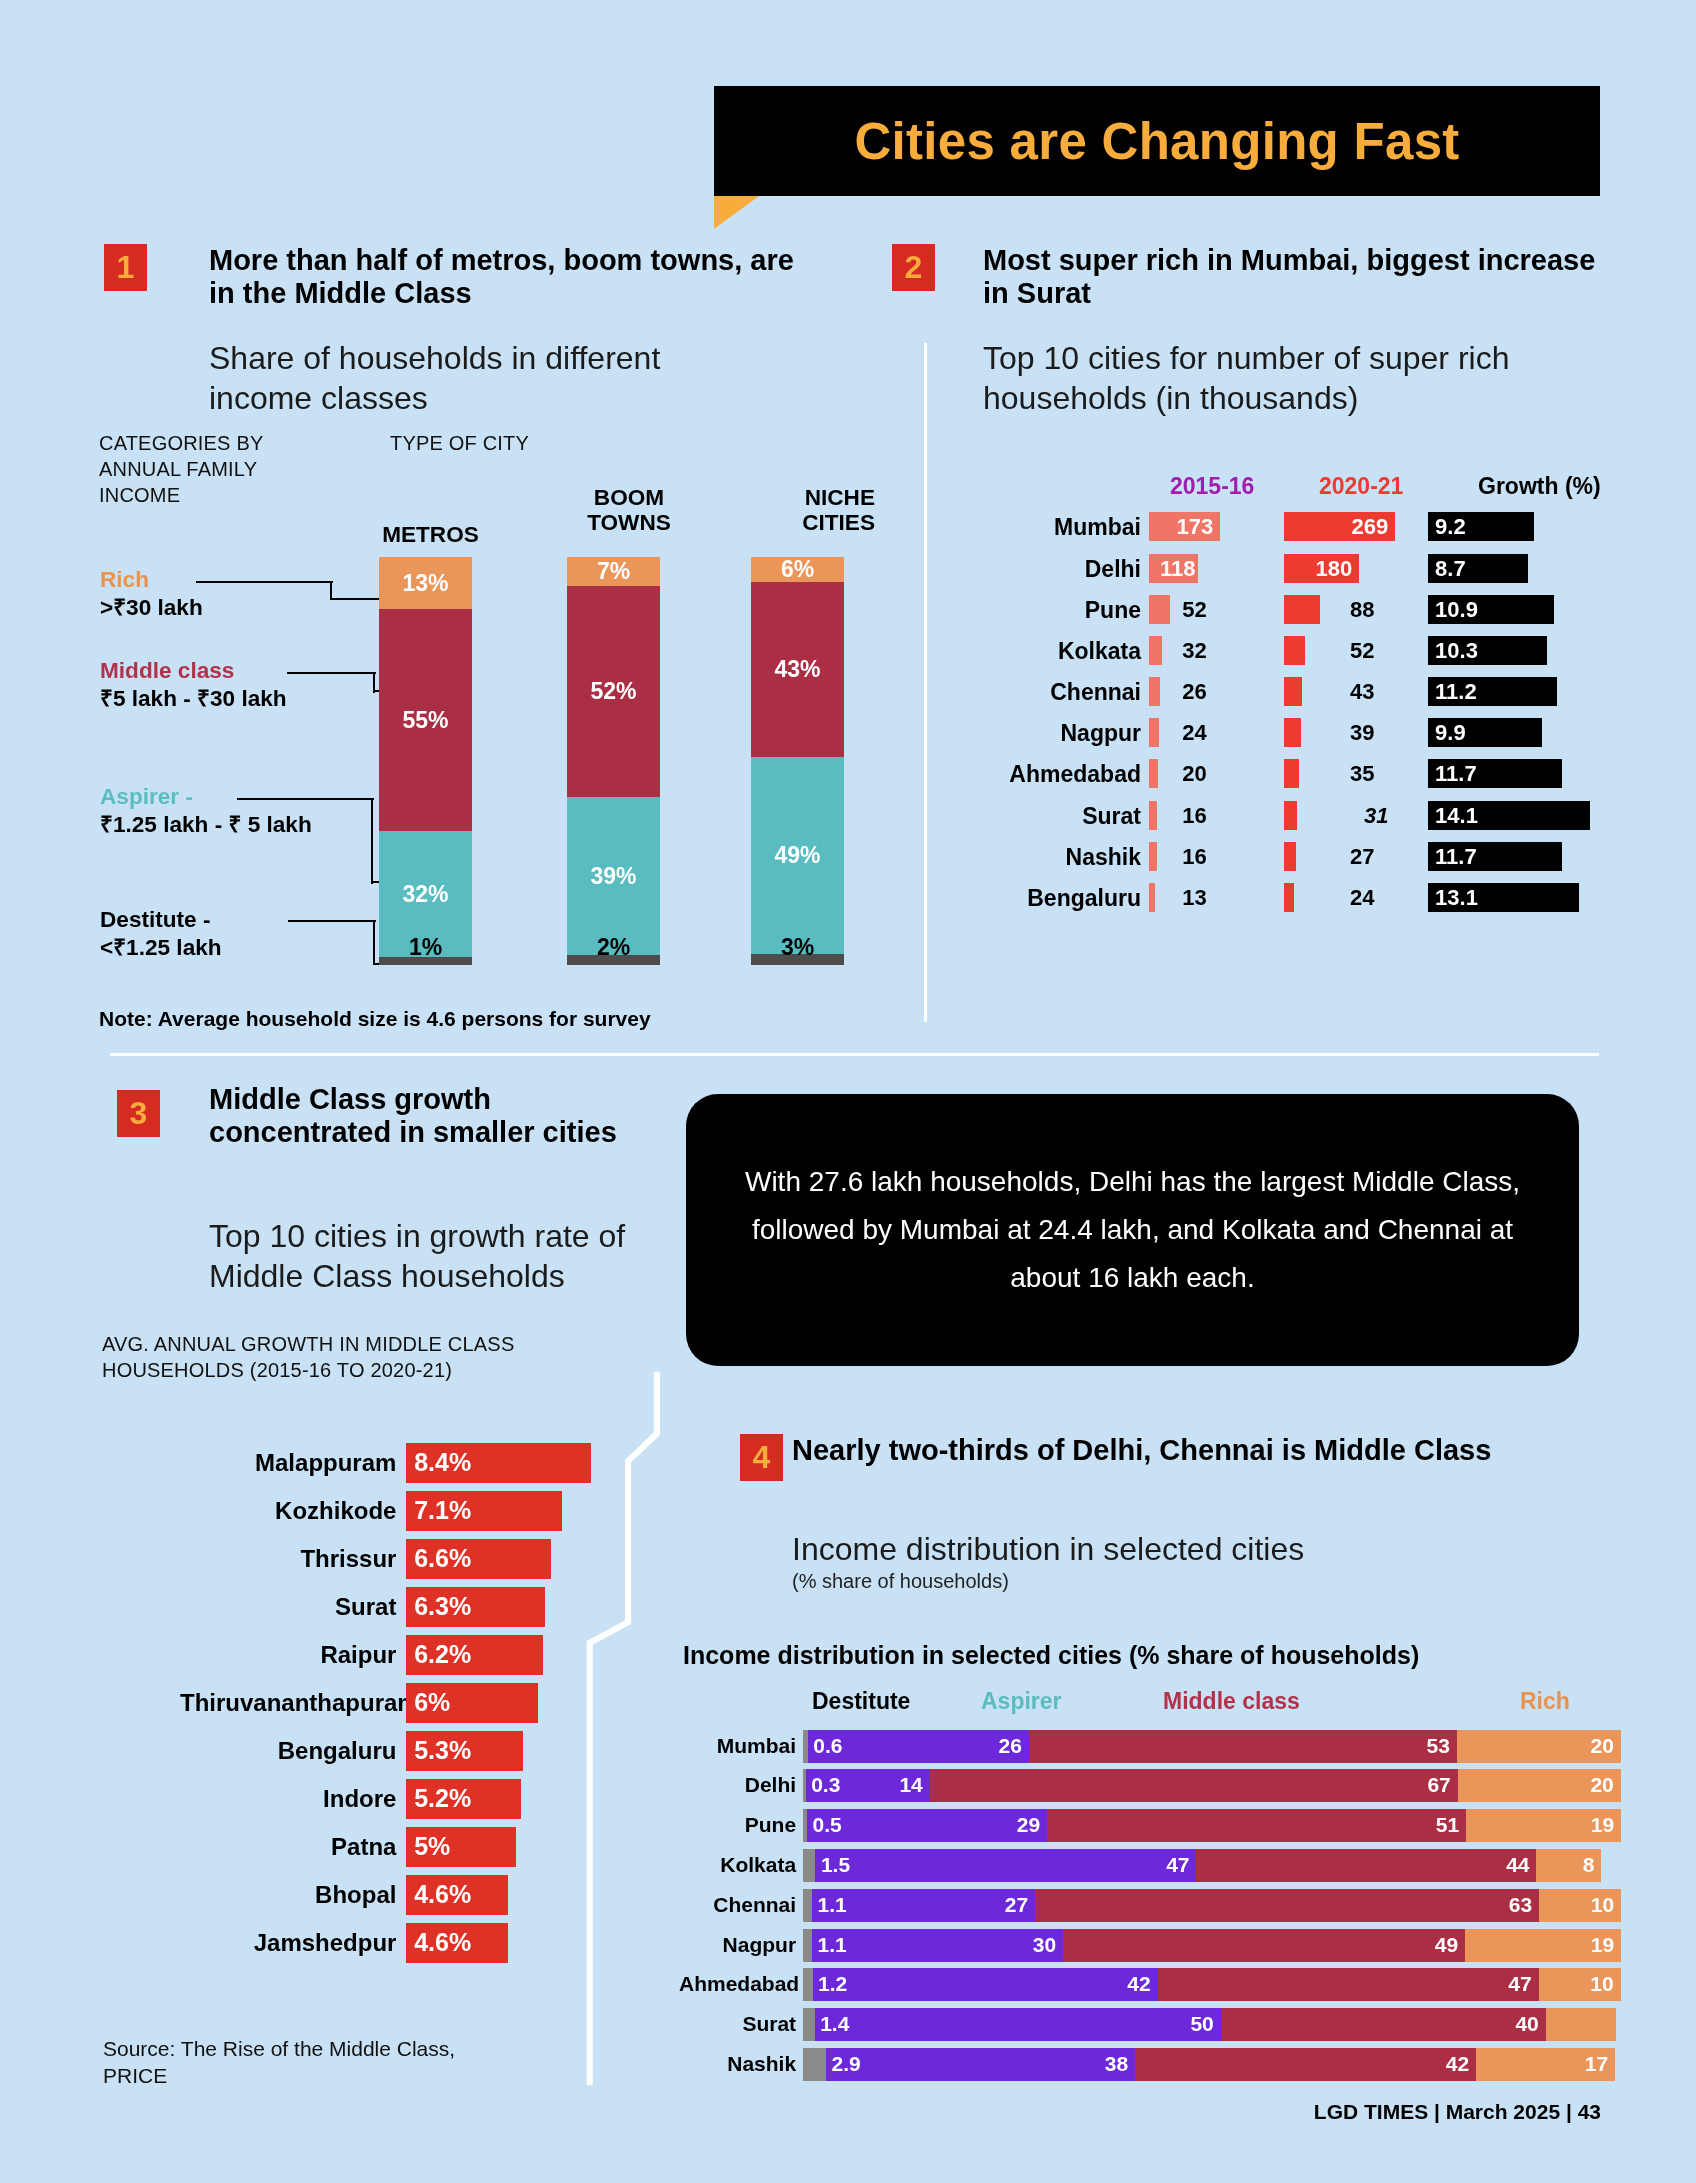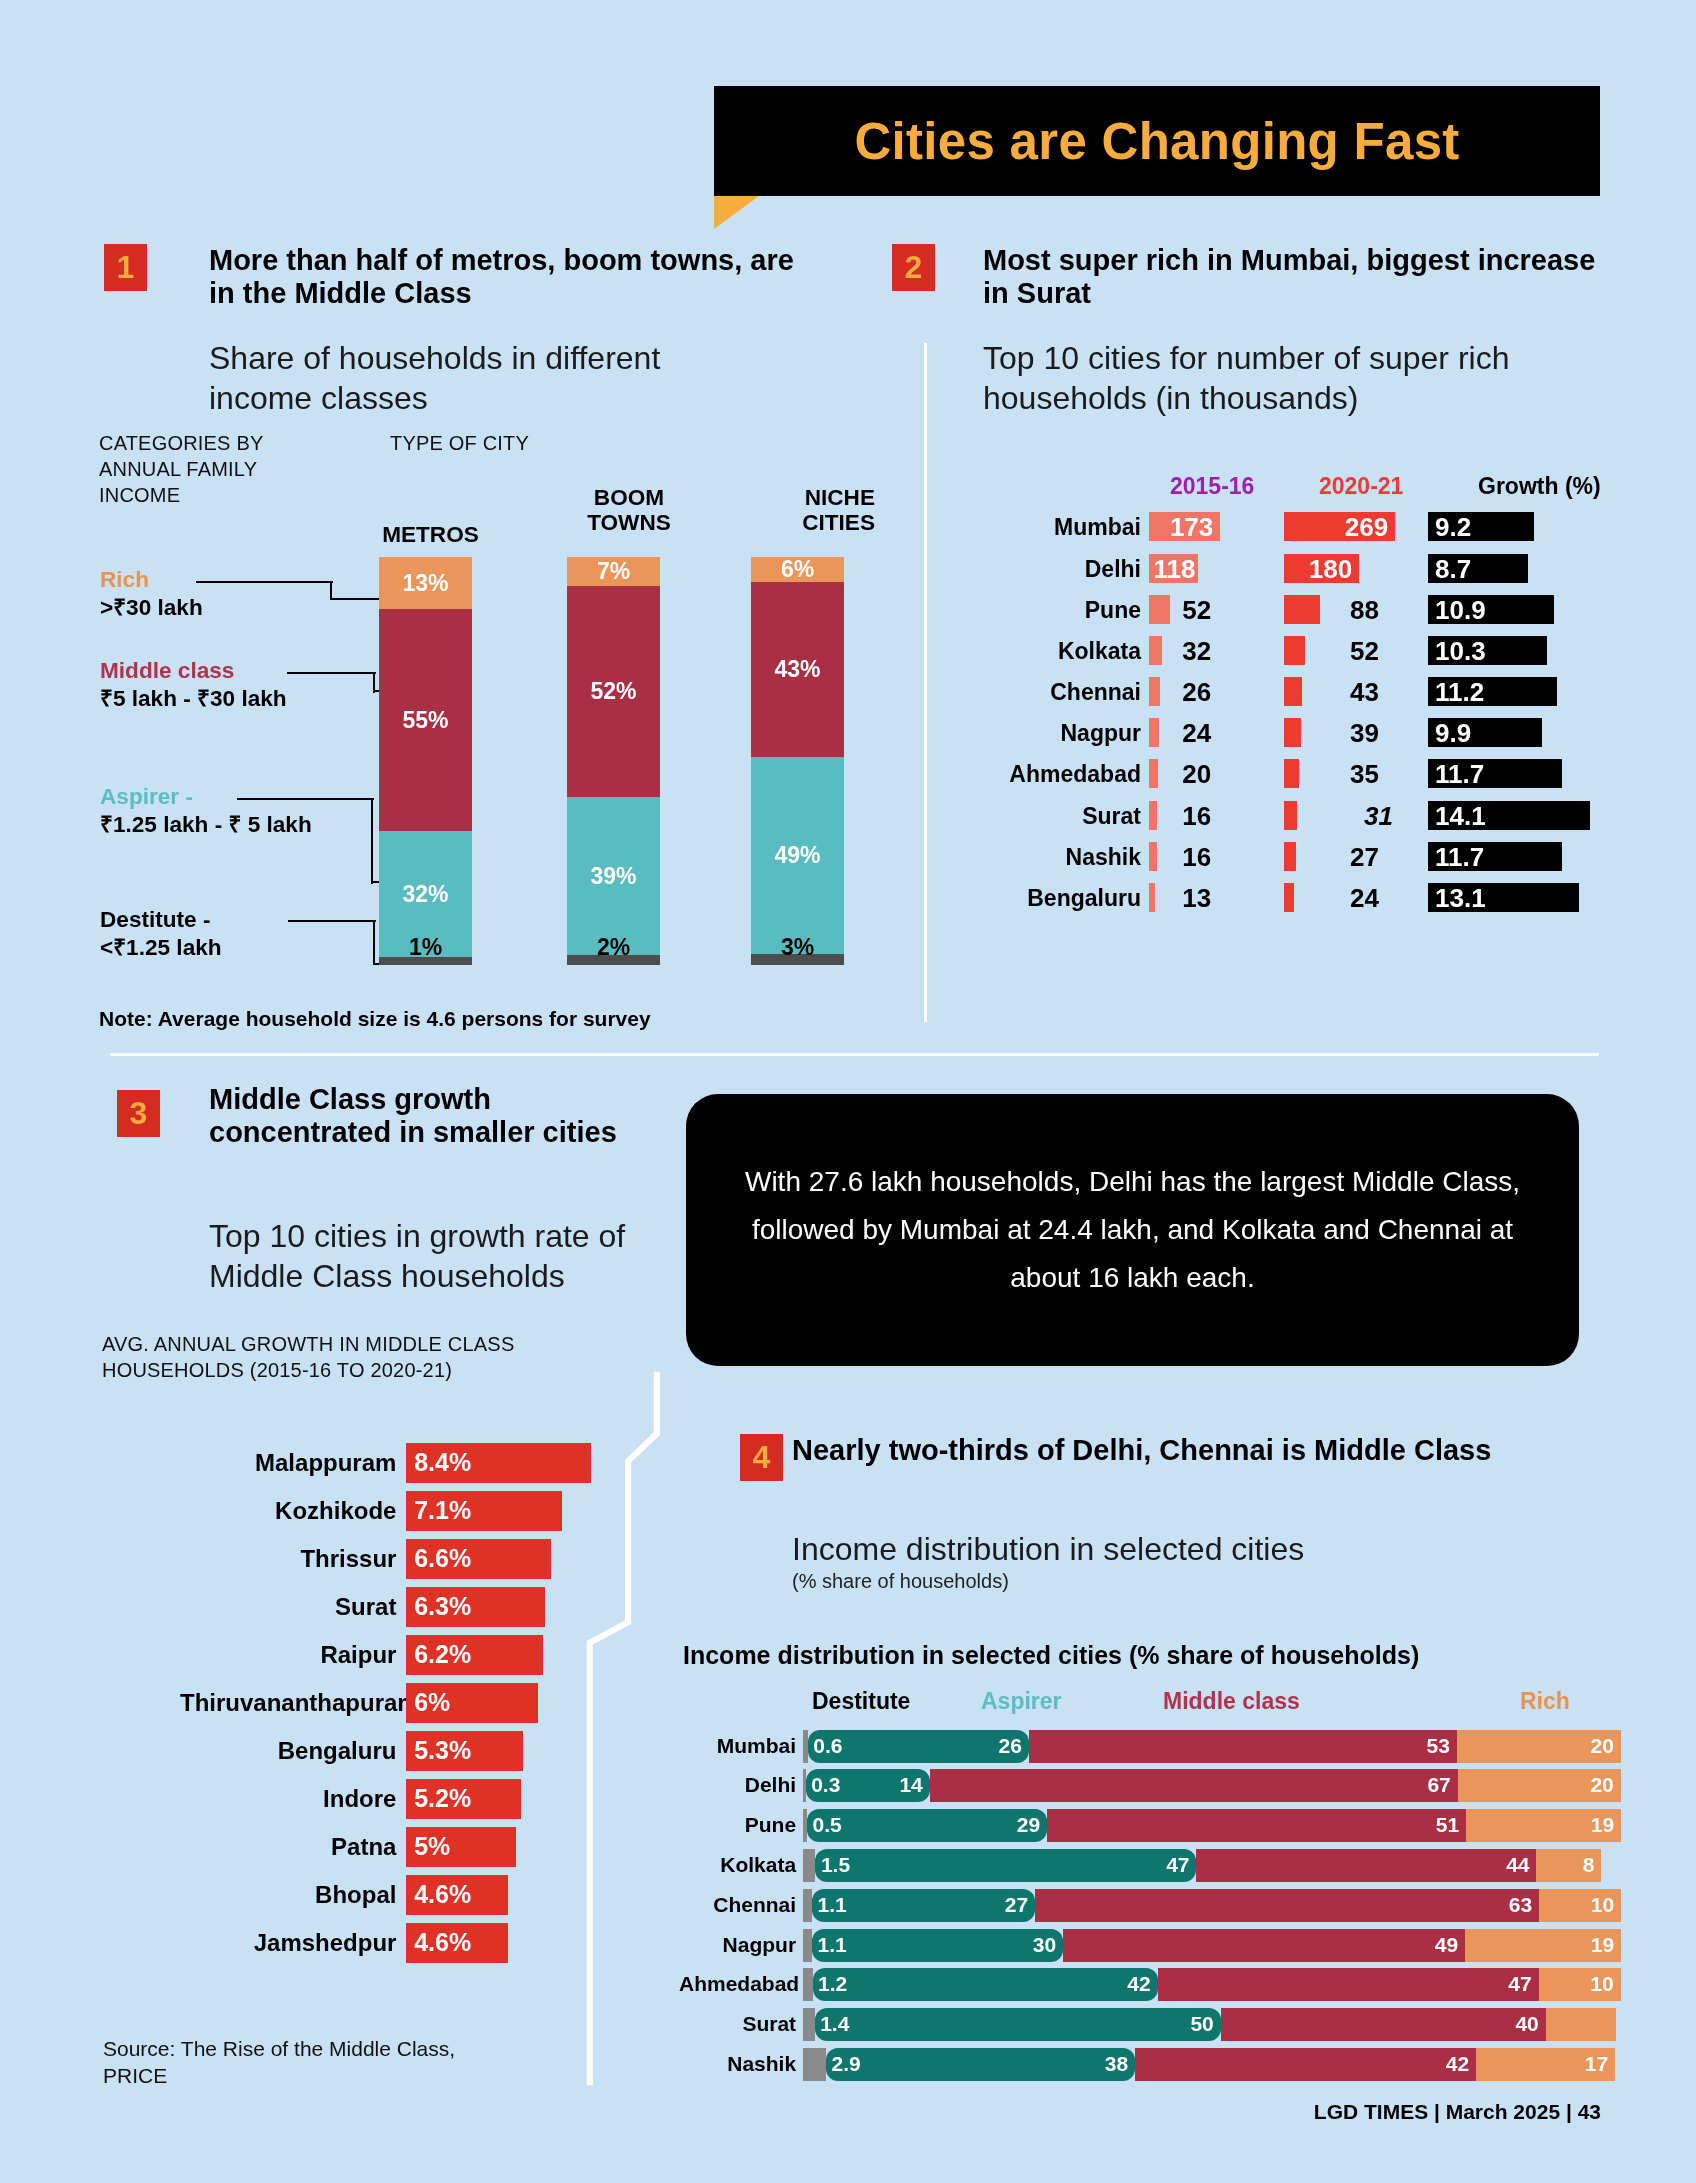--- a/index.html
+++ b/index.html
@@ -65,21 +65,21 @@
   .s2-hdr { position:absolute; font-size:23px; font-weight:bold; }
   .s2-row { position:absolute; left:0; width:100%; height:32px; display:flex; align-items:center; }
   .s2-city { width:165px; text-align:right; font-size:23px; font-weight:bold; color:#000; padding-right:8.2px; }
   .s2-colA { width:148px; position:relative; height:32px; }
   .s2-colB { width:158px; position:relative; height:32px; }
   .s2-colG { width:206px; position:relative; height:32px; }
   .s2bar { position:absolute; left:0; top:1.4px; height:29px; }
   .s2bar.a { background:#ef7566; }
   .s2bar.b { background:#ee3b32; }
   .s2bar.g { background:#000; }
-  .s2val { position:absolute; top:0; height:32px; display:flex; align-items:center; font-size:26px; font-weight:bold; }
+  .s2val { position:absolute; top:0; height:32px; display:flex; align-items:center; font-size:22px; font-weight:bold; }
   .s2val.inside { color:#fff; right:5.5px; }
   .s2val.outside { color:#000; }
   .s2val.gro { color:#fff; left:6.9px; }
 
   
   .s3row { position:absolute; height:43px; display:flex; align-items:center; }
   .s3city { width:226px; text-align:right; padding-right:9.6px; font-size:24px; font-weight:bold; color:#000; }
   .s3bar { height:40px; background:#e03127; display:flex; align-items:center; color:#fff; font-size:25px; font-weight:bold; padding-left:8.2px; }
   .source { position:absolute; font-size:21px; color:#111; line-height:1.28; font-weight:300; }
 
@@ -91,21 +91,21 @@
   }
   .callout p { margin:0; color:#fff; font-size:28px; line-height:1.72; text-align:center; font-weight:300; }
 
   
   .s4title { position:absolute; font-size:25px; font-weight:bold; color:#000; }
   .s4legend { position:absolute; font-size:23px; font-weight:bold; }
   .s4row { position:absolute; height:36px; display:flex; align-items:center; }
   .s4city { width:124px; text-align:right; padding-right:6.9px; font-size:21px; font-weight:bold; color:#000; }
   .s4seg { height:33px; display:flex; align-items:center; color:#fff; font-size:21px; font-weight:bold; position:relative; }
   .s4seg.des { background:#8a8a8a; }
-  .s4seg.asp { background:#0f766e;border-radius:12px; }
+  .s4seg.asp { background:#6d28d9; }
   .s4seg.mid { background:#ab2f44; }
   .s4seg.rich { background:#ea9559; }
   .s4seg .lbl-l { position:absolute; left:5.5px; }
   .s4seg .lbl-r { position:absolute; right:6.9px; }
 
   .footer { position:absolute; right:96px; top:2100px; font-size:21px; font-weight:bold; color:#000; }
 
   .zig { position:absolute; }
 </style>
 </head>

